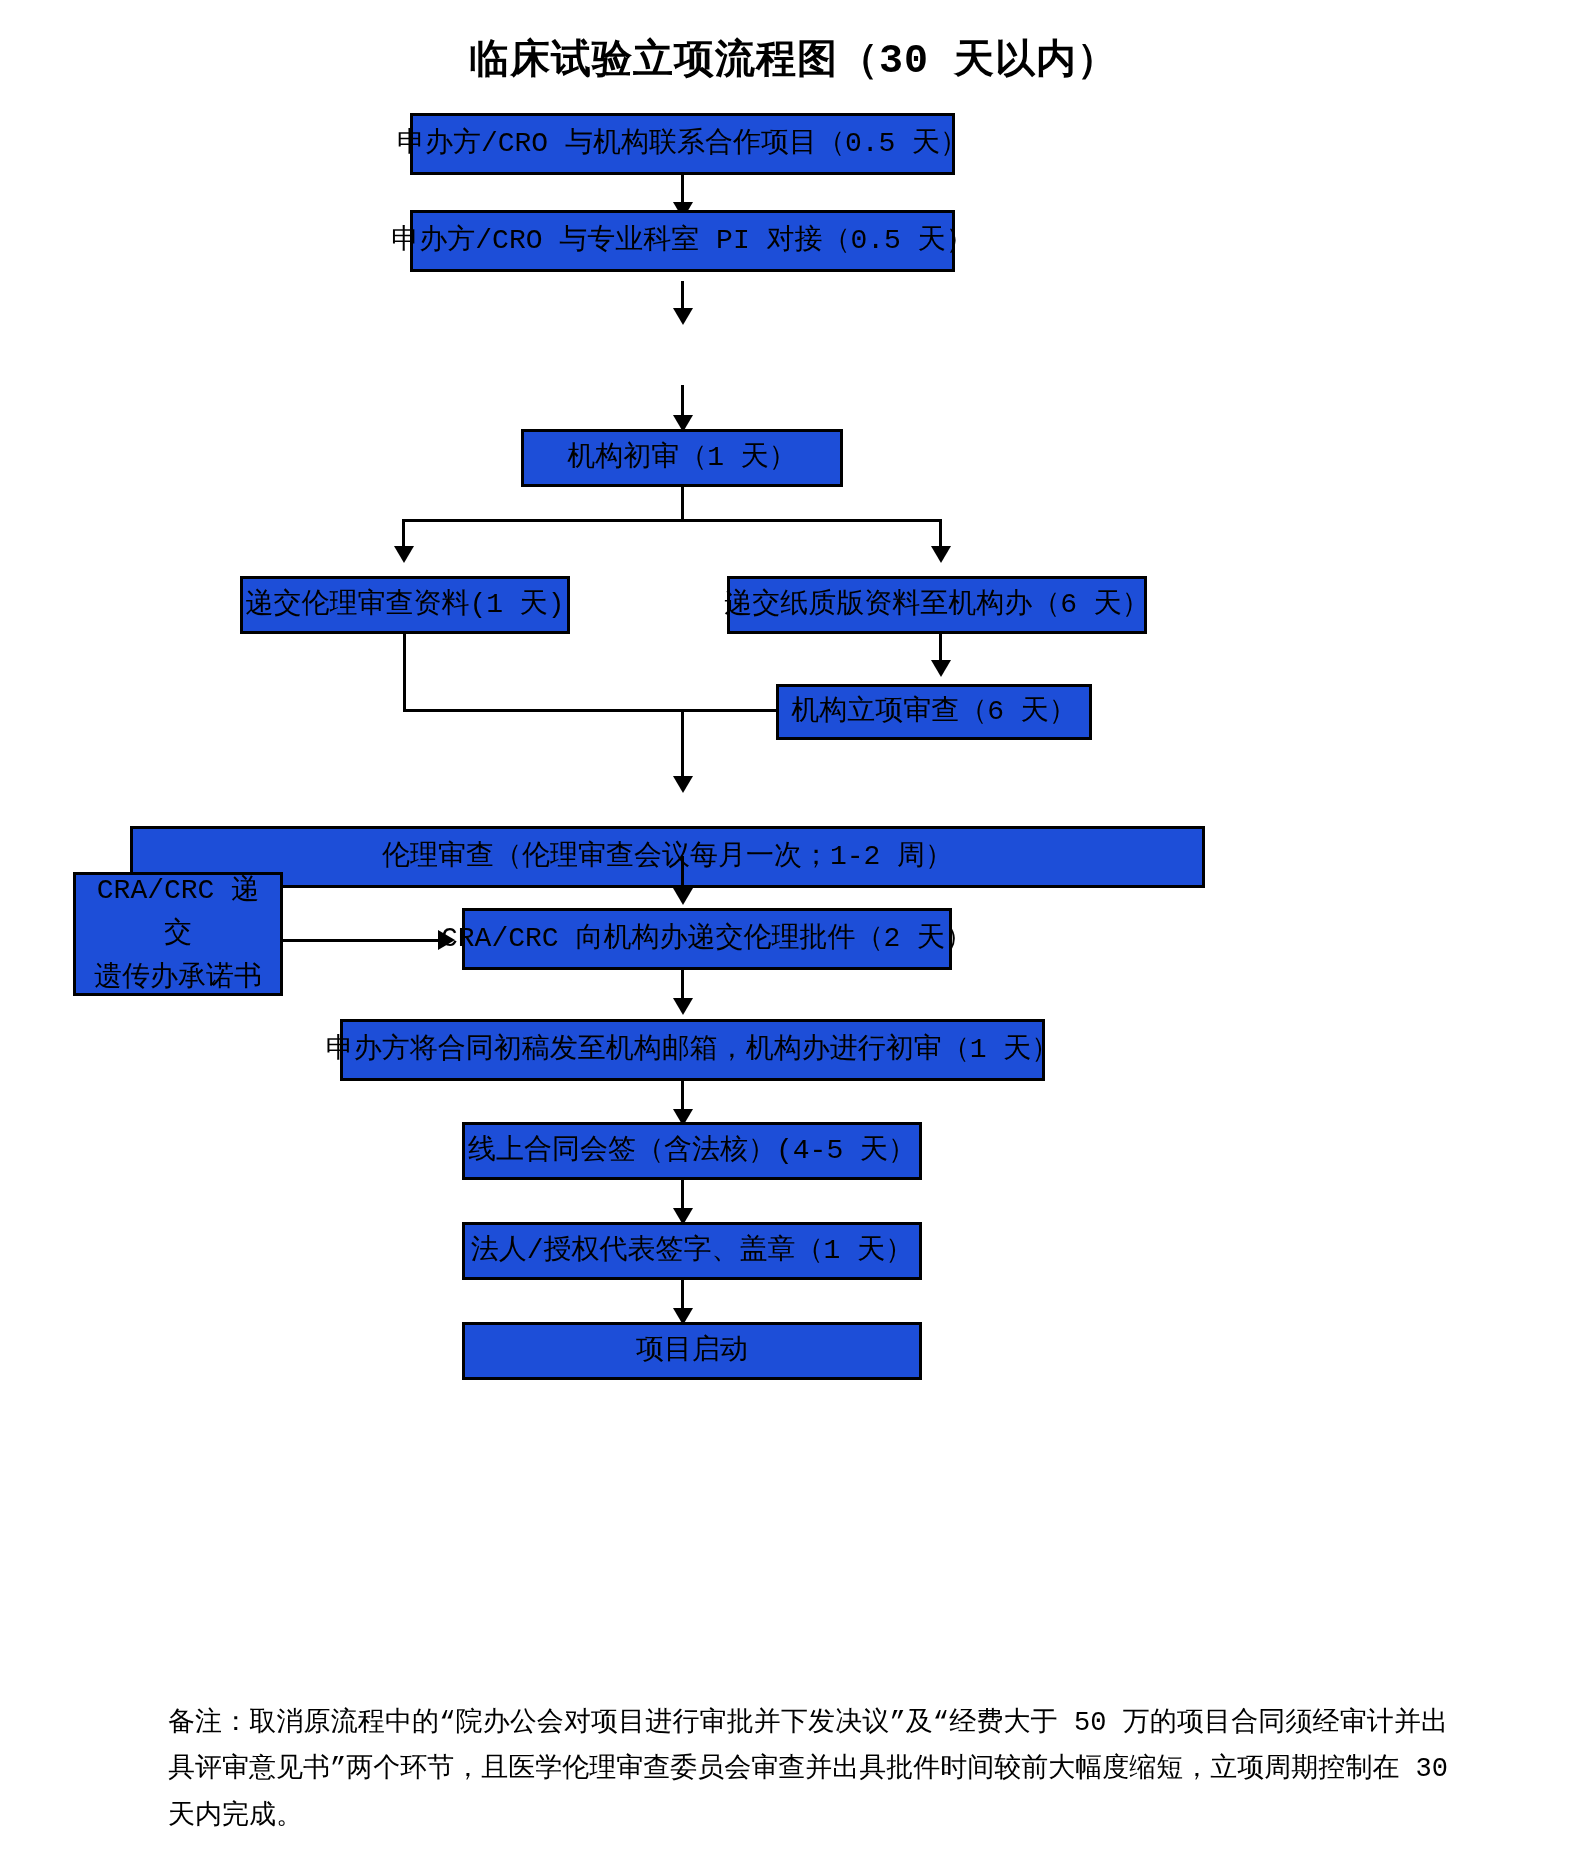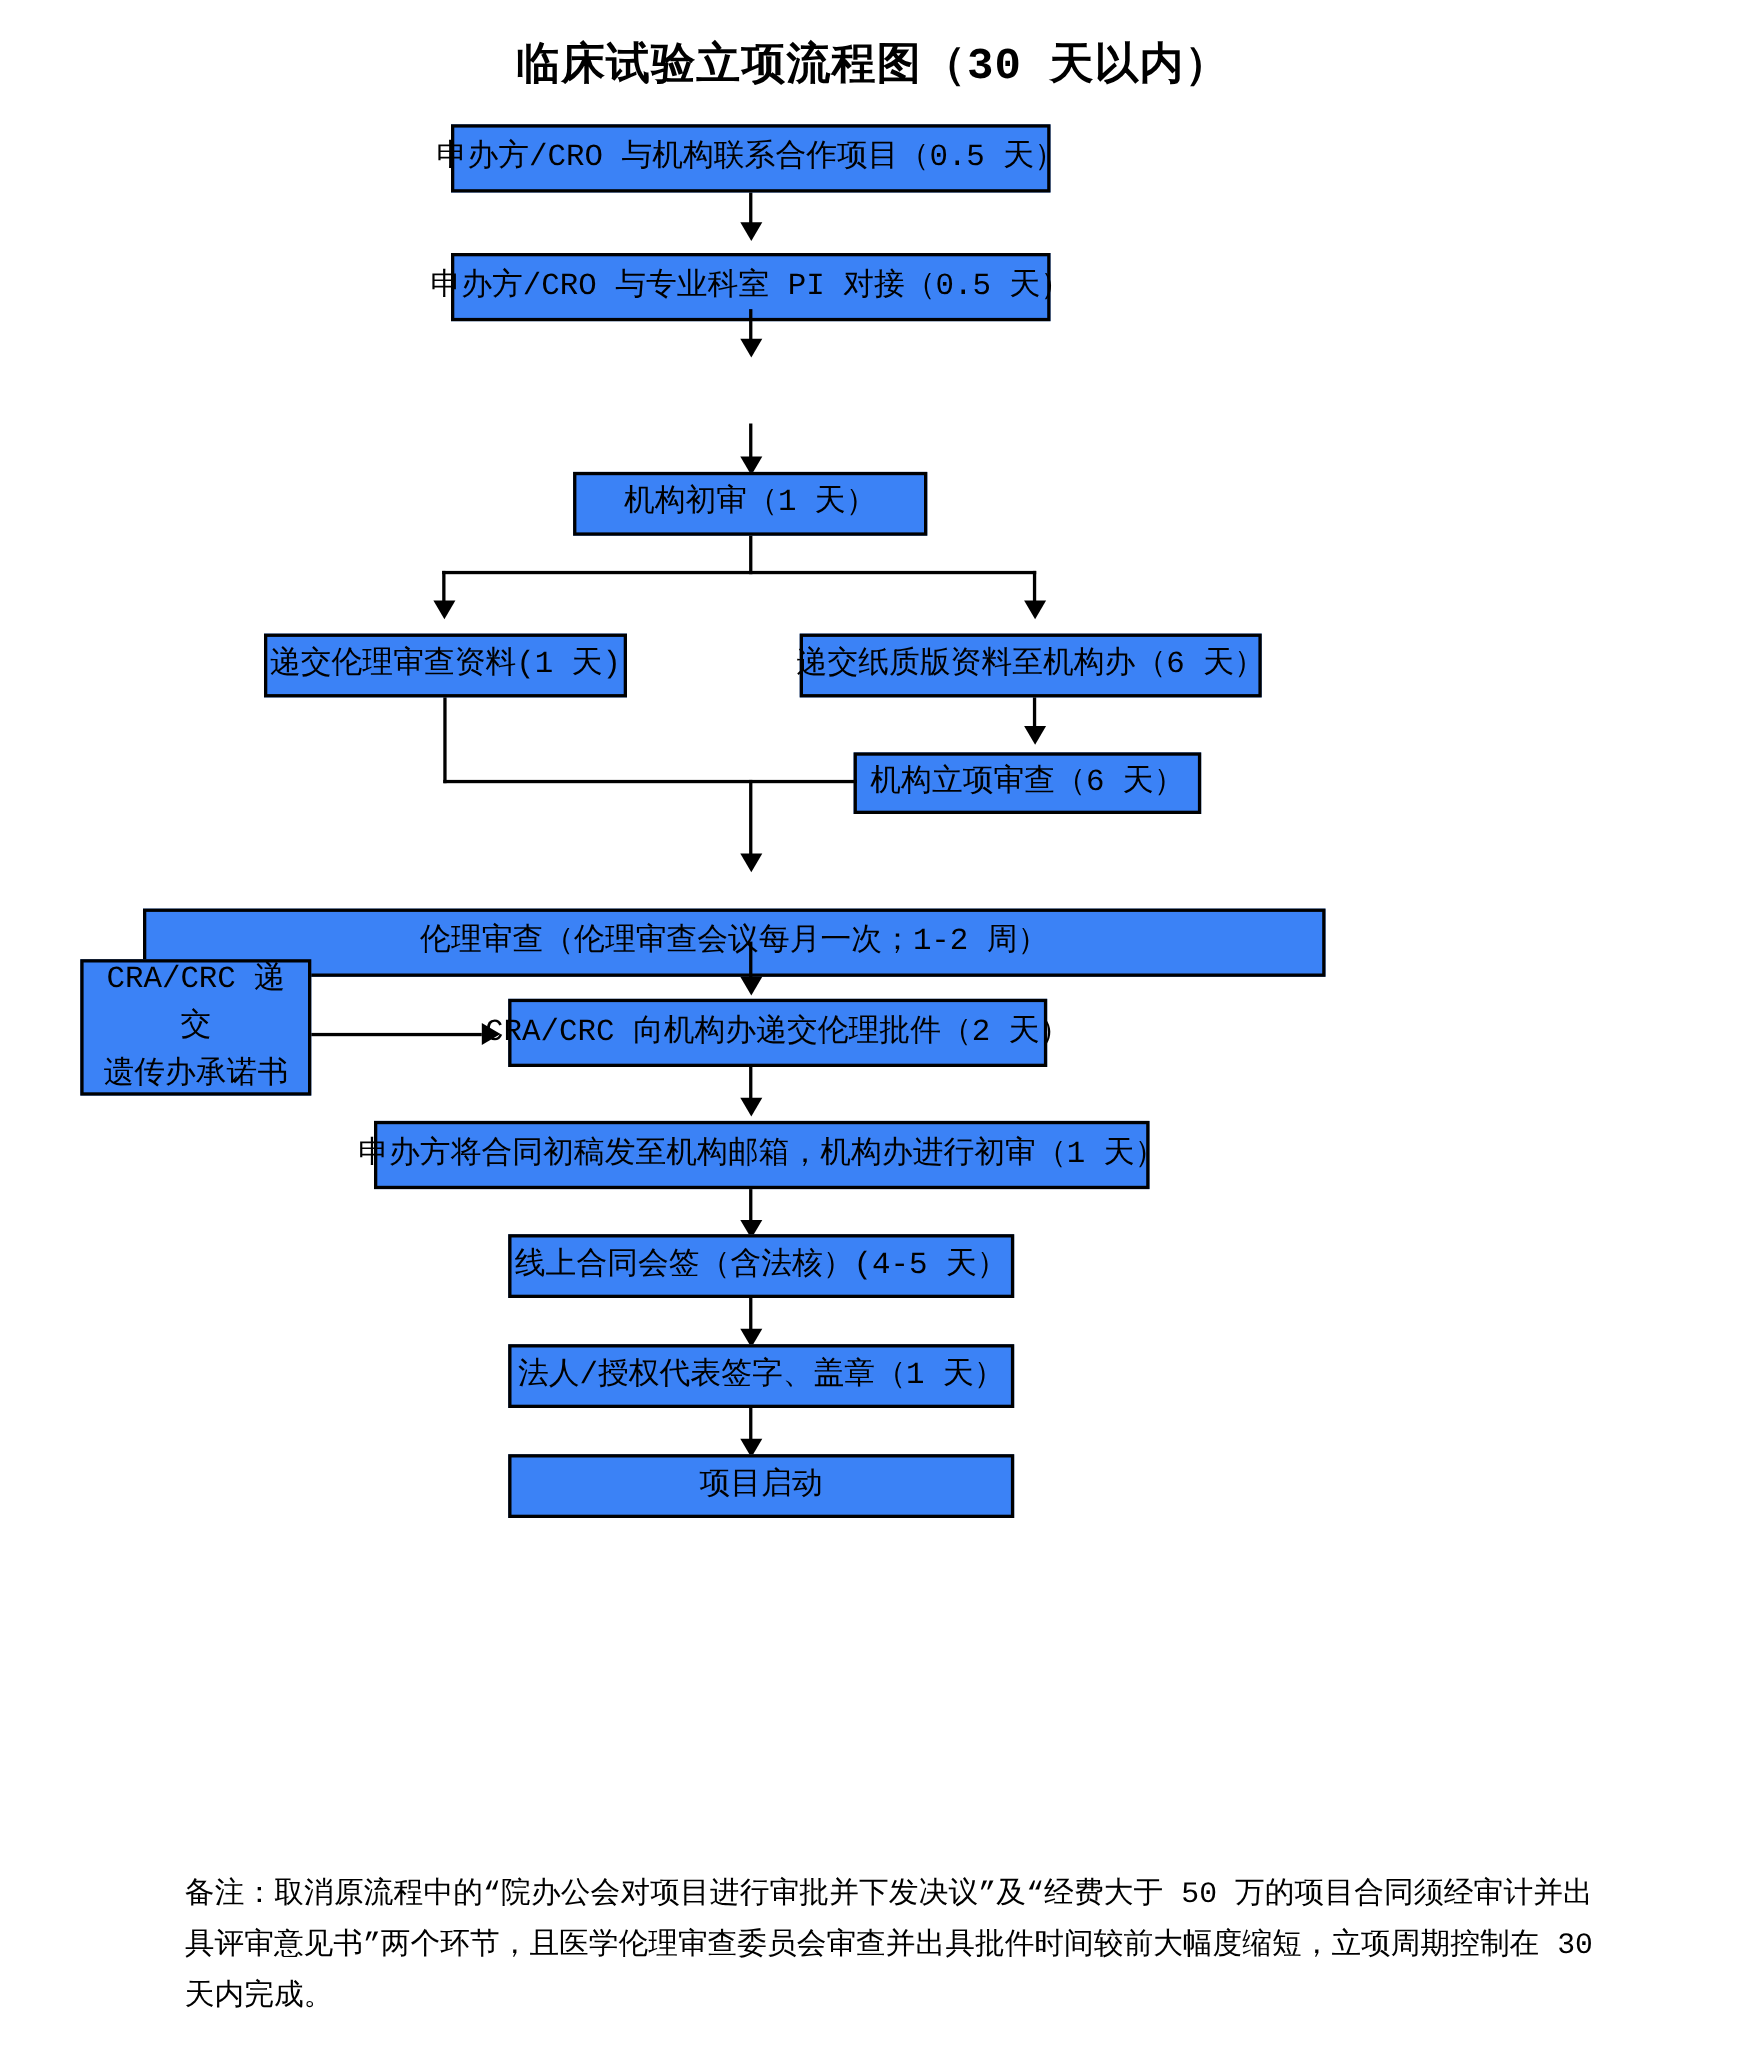--- a/index.html
+++ b/index.html
@@ -28,21 +28,21 @@
     width: 1587px;
     text-align: center;
     font-size: 40px;
     font-weight: bold;
     letter-spacing: 1px;
     line-height: 1.2;
   }
   .node {
     position: absolute;
     border: 3px solid #000000;
-    background: #3b82f6;
+    background: #1d4ed8;
     box-sizing: border-box;
     display: flex;
     align-items: center;
     justify-content: center;
     text-align: center;
     font-size: 28px;
     line-height: 1.35;
     padding: 0 10px;
     white-space: nowrap;
   }
@@ -90,21 +90,21 @@
 <body>
 
 <div id="canvas">
 
   <div class="title">临床试验立项流程图（30 天以内）</div>
 
   <div class="node" style="left:410px; top:113px; width:545px; height:62px;">申办方/CRO 与机构联系合作项目（0.5 天）</div>
   <div class="vline" style="left:681px; top:175px; height:33px;"></div>
   <div class="arrow-down" style="left:673px; top:202px;"></div>
 
-  <div class="node" style="left:410px; top:230px; width:545px; height:62px;">申办方/CRO 与专业科室 PI 对接（0.5 天）</div>
+  <div class="node" style="left:410px; top:210px; width:545px; height:62px;">申办方/CRO 与专业科室 PI 对接（0.5 天）</div>
   <div class="vline" style="left:681px; top:281px; height:33px;"></div>
   <div class="arrow-down" style="left:673px; top:308px;"></div>
 
   <div class="vline" style="left:681px; top:385px; height:36px;"></div>
   <div class="arrow-down" style="left:673px; top:415px;"></div>
 
   <div class="node" style="left:521px; top:429px; width:322px; height:58px;">机构初审（1 天）</div>
 
   <div class="vline" style="left:681px; top:487px; height:35px;"></div>
   <div class="hline" style="left:402px; top:519px; width:540px;"></div>

